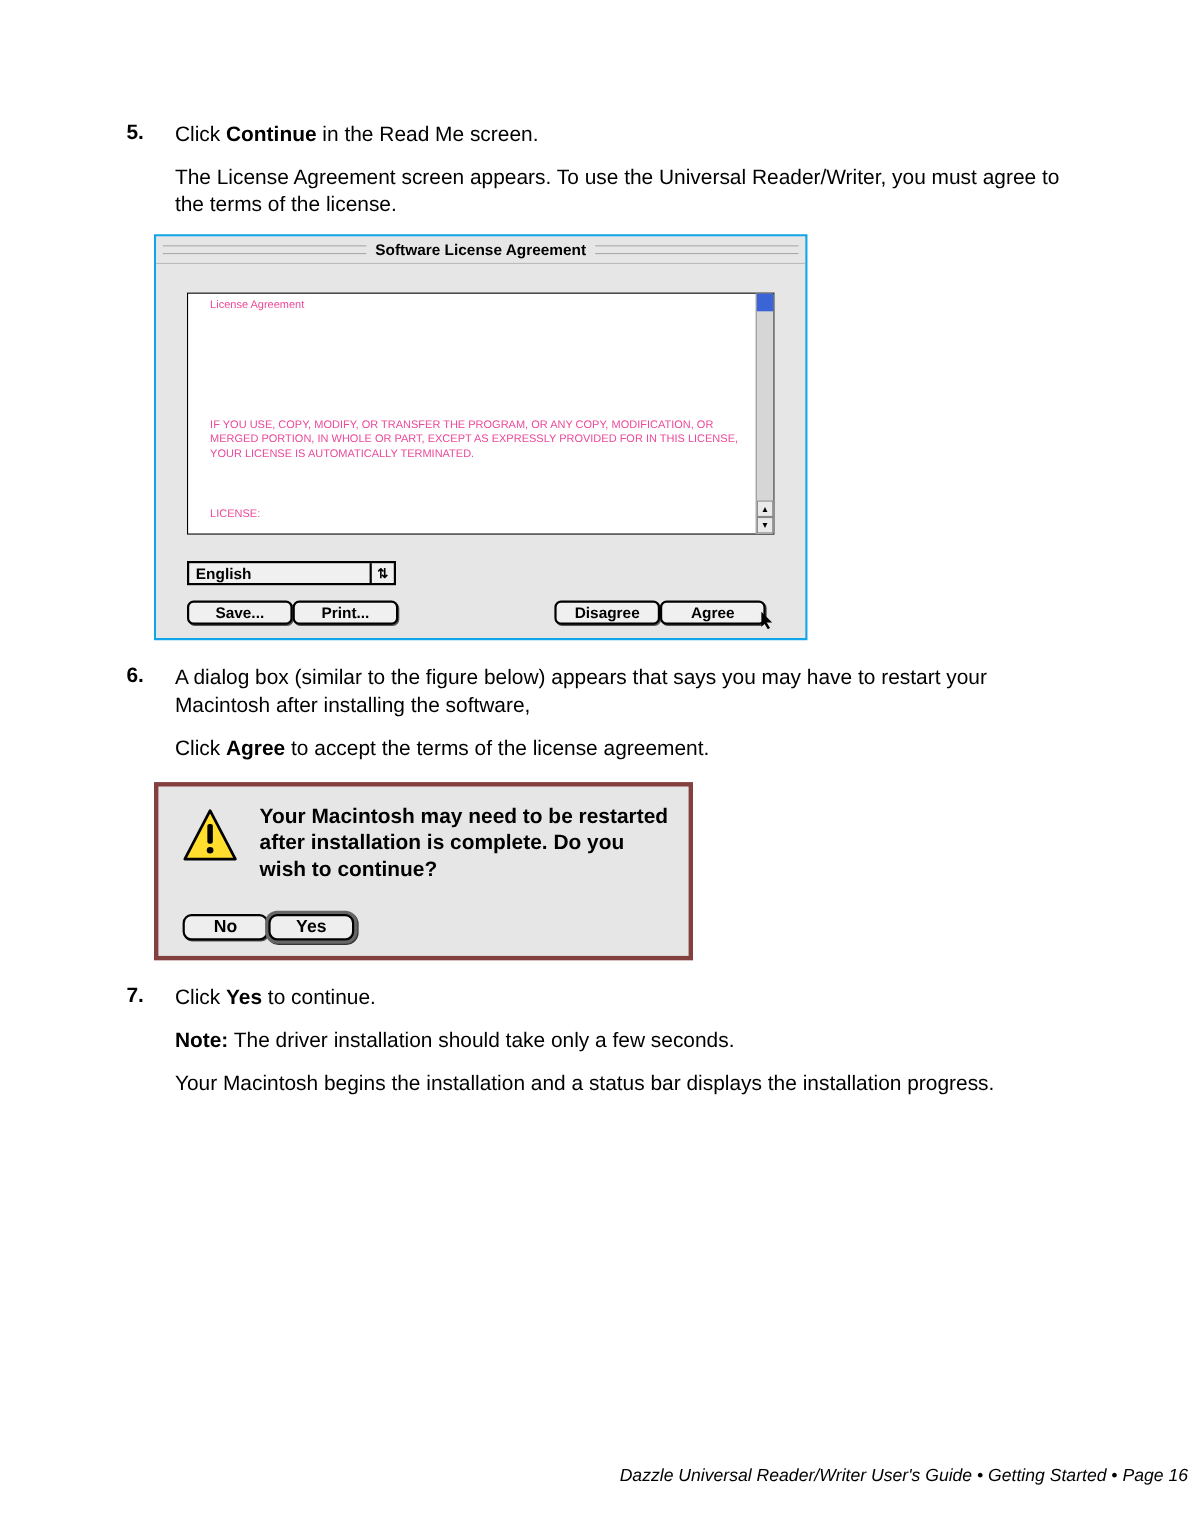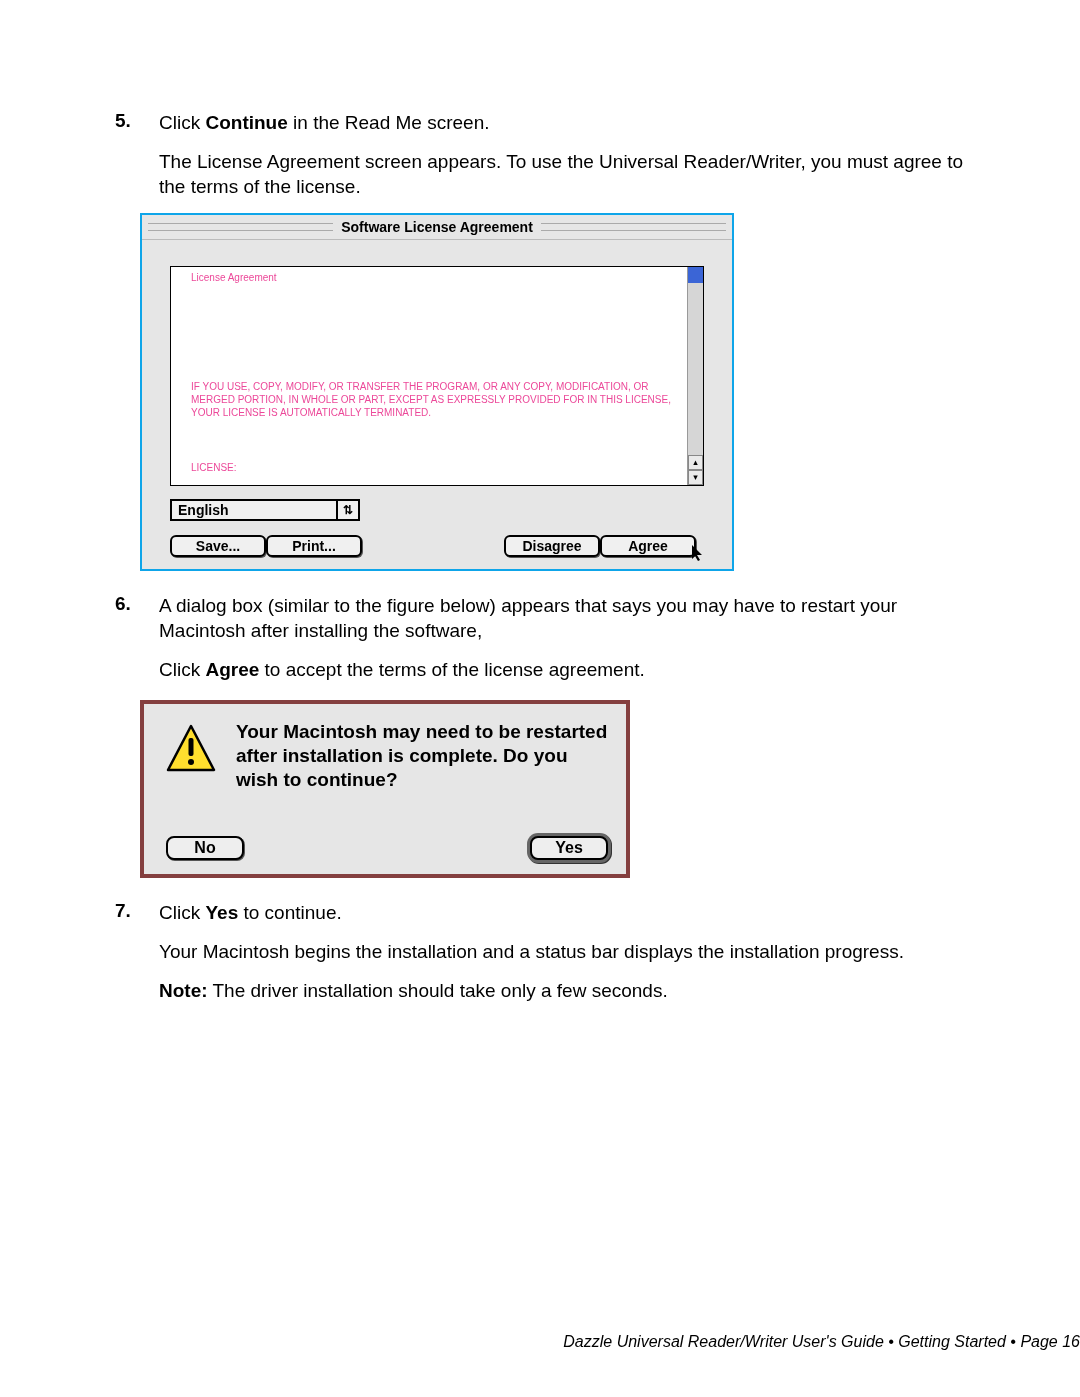--- a/index.html
+++ b/index.html
@@ -100,21 +100,21 @@
   .ld-scroll .arrow {
     position:absolute; left:0; right:0; height:15px;
     background:#eaeaea;
     border:1px solid #888;
     font-size:9px; line-height:13px; text-align:center;
   }
   .ld-scroll .arrow.up { bottom:15px; }
   .ld-scroll .arrow.dn { bottom:0; }
 
   .ld-select {
-    margin: 12px 0 14px 0;
+    margin: 24px 0 14px 0;
   }
   .ld-select .sel {
     display:inline-block;
     width: 190px;
     border:2px solid #000;
     background:#f0f0f0;
     font-size:14px;
     font-weight:bold;
     font-family: Verdana, Arial, sans-serif;
     padding: 1px 6px;
@@ -157,22 +157,22 @@
     margin-top:4px;
   }
   .rd-icon svg { width:100%; height:100%; display:block; }
   .rd-msg {
     font-family: Verdana, Arial, sans-serif;
     font-size: 19px;
     font-weight: bold;
     line-height: 1.25;
   }
   .rd-btns {
-    display:flex; justify-content:space-between; gap:16px;
-    margin-top: 44px;
+    display:flex; justify-content:flex-start; gap:0;
+    margin-top: 28px;
   }
   .rd-btn {
     min-width: 78px;
     text-align:center;
     padding: 1px 12px;
     background:#eee;
     border:2px solid #000;
     border-radius: 8px;
     font-size:16px;
     font-weight:bold;
@@ -270,22 +270,22 @@
         <div class="rd-btn primary">Yes</div>
       </div>
     </div>
   </li>
 
   <li>
     <span class="num">7.</span>
     <p>
       <span>Click </span><b>Yes</b><span> to continue.</span>
     </p>
+    <p>
+      <b>Note:</b><span> The driver installation should take only a few seconds.</span>
+    </p>
     <p>Your Macintosh begins the installation and a status bar displays the installation progress.</p>
-    <p>
-      <b>Note:</b><span> The driver installation should take only a few seconds.</span>
-    </p>
   </li>
 
 </ol>
 </div>
 
 <div class="footer">Dazzle Universal Reader/Writer User's Guide • Getting Started • Page 16</div>
 
 </body></html>

